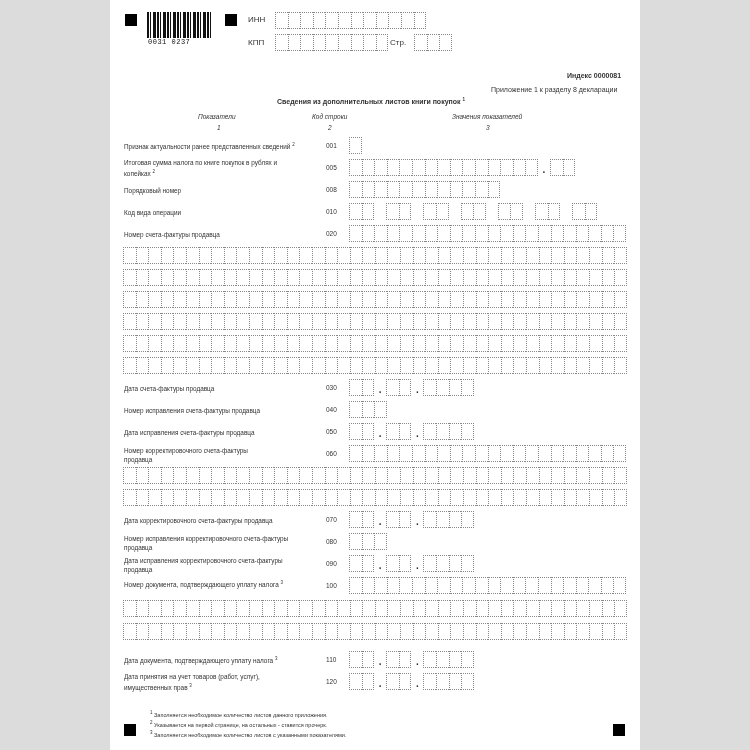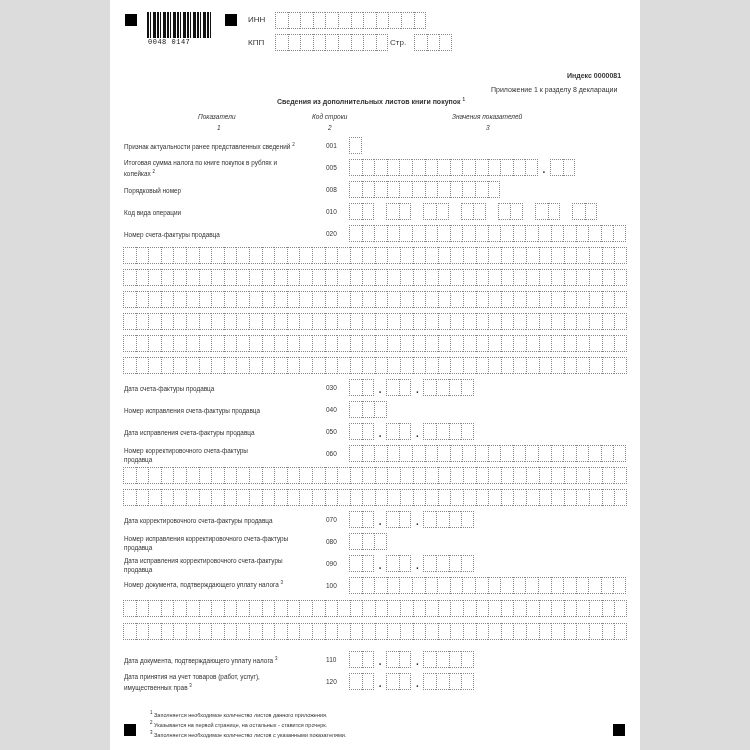--- a/index.html
+++ b/index.html
@@ -22,21 +22,21 @@
     background:repeating-linear-gradient(90deg,#111 0 2px,#fff 2px 3px,#111 3px 4px,#fff 4px 6px,#111 6px 9px,#fff 9px 10px);}
   .barnum{position:absolute;left:148px;top:38px;font-family:"Liberation Mono",monospace;font-size:7px;letter-spacing:0.5px;color:#111;background:#fff;}
 </style>
 </head>
 <body>
 
 <div class="page"></div>
 
 <div class="marker" style="left:125px;top:14px;"></div>
 <div class="barcode"></div>
-<div class="barnum">0048 0147</div>
+<div class="barnum">0031 0237</div>
 <div class="marker" style="left:225px;top:14px;"></div>
 
 <div class="hdr" style="left:248px;top:15px;font-size:8px;">ИНН</div>
 <div class="cells" style="left:275px;top:12px;" id="inn">
     <div class="cell"></div>
     <div class="cell"></div>
     <div class="cell"></div>
     <div class="cell"></div>
     <div class="cell"></div>
     <div class="cell"></div>

